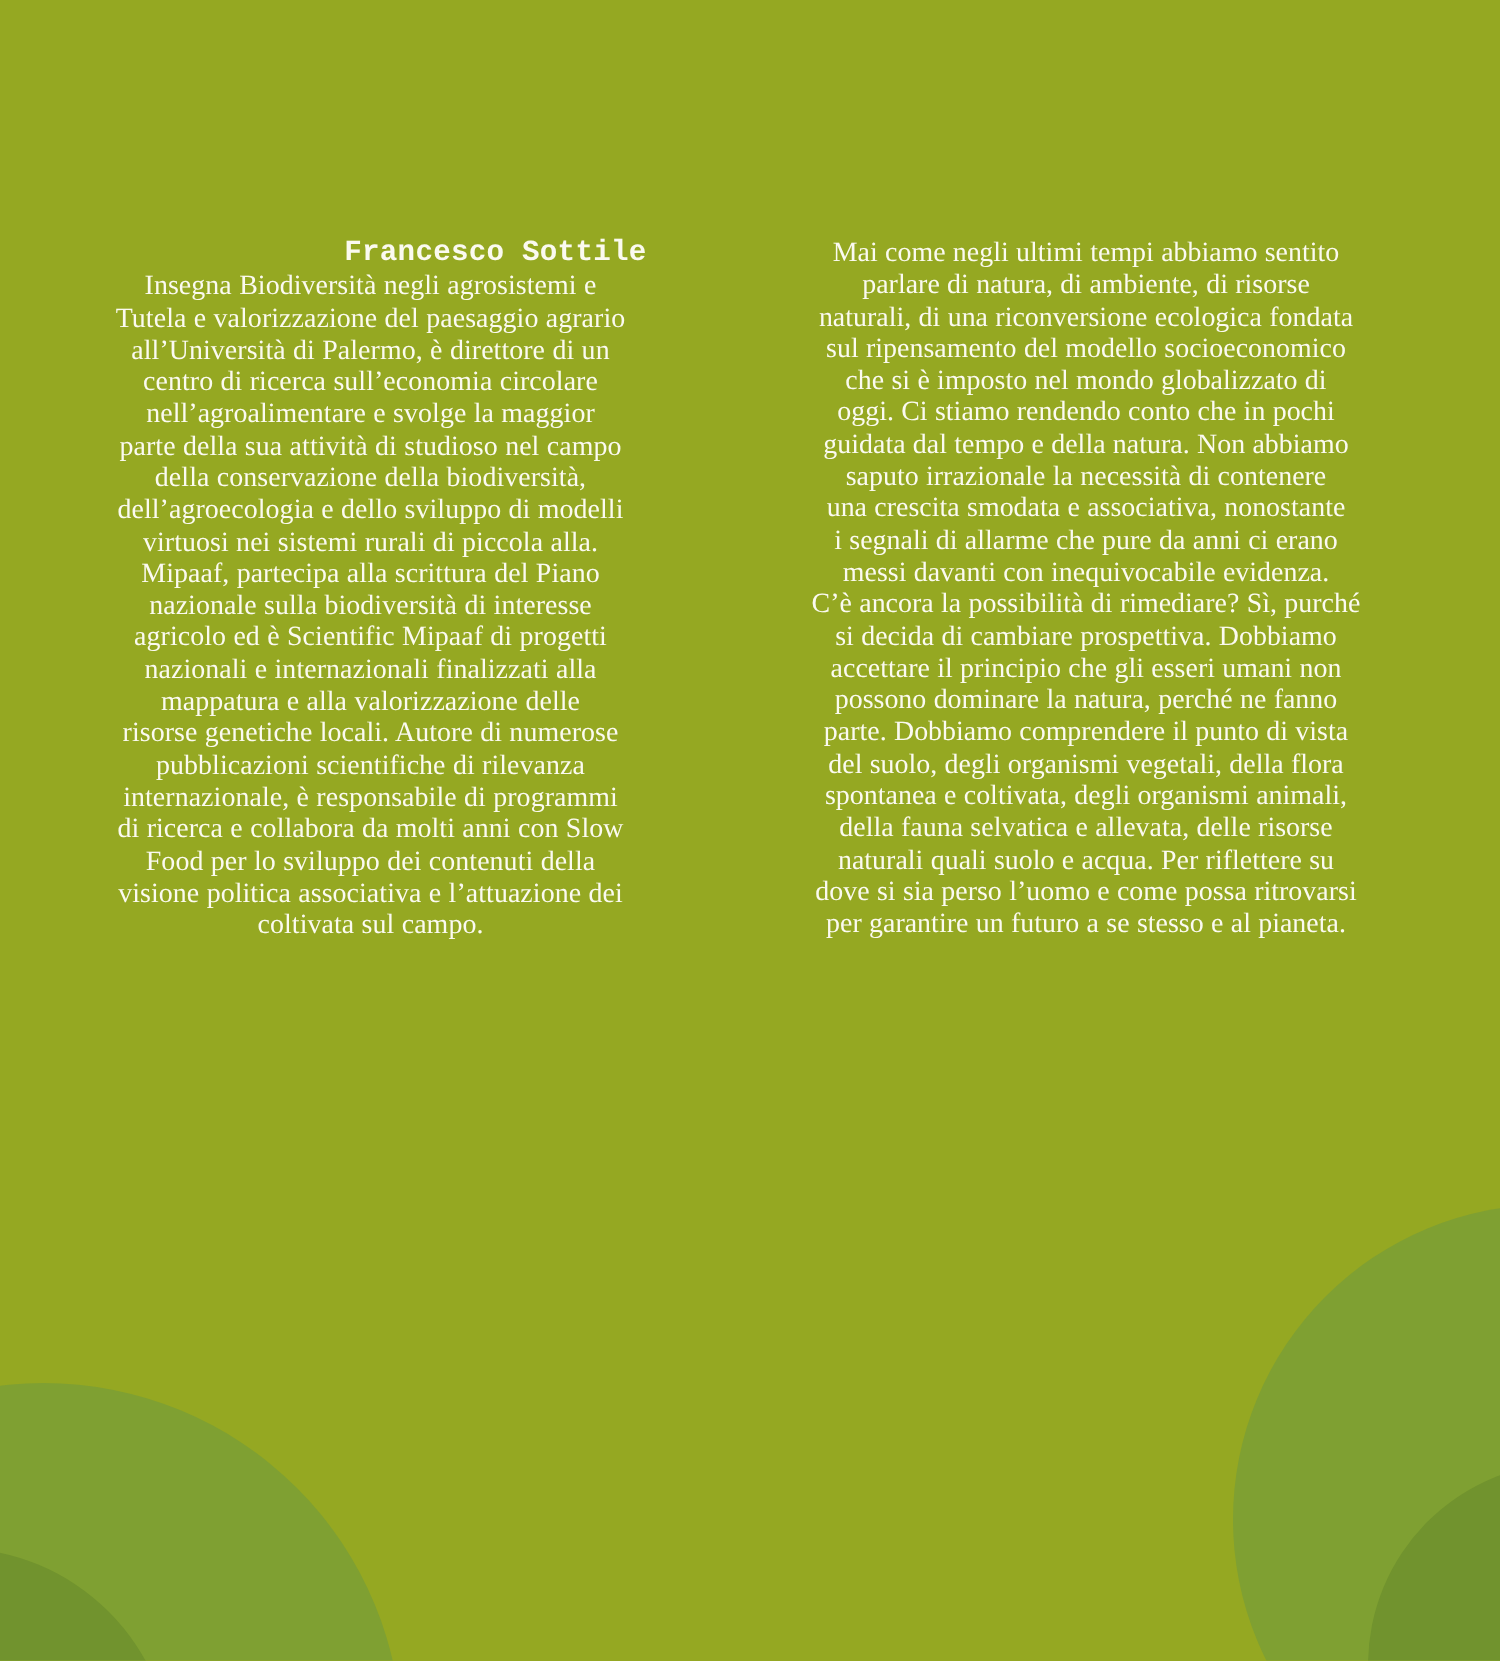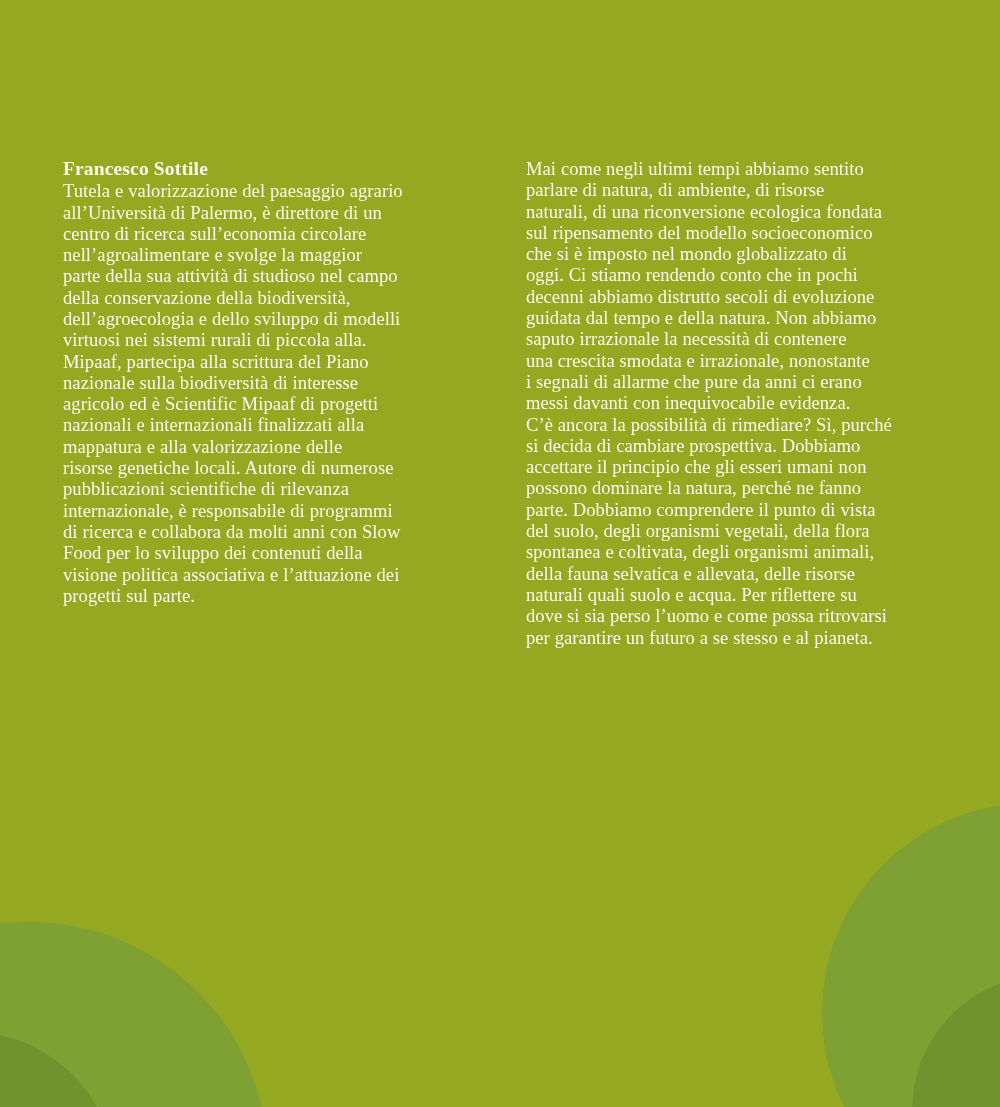--- a/index.html
+++ b/index.html
@@ -85,43 +85,45 @@
   .column-left {
     left: 63px;
     width: 368px;
   }
   .column-right {
     left: 526px;
     width: 396px;
   }
 
   .author-name {
-    font-family: Liberation Serif, serif;
+    font-family: Liberation Mono, monospace;
     font-weight: 700;
     font-size: 19.5px;
     line-height: 21.2px;
     letter-spacing: 0.15px;
     margin: 0 0 1px 0;
     color: #fbfaf0;
     white-space: nowrap;
+    text-align: right;
   }
 
   .body-text {
     margin: 0;
     font-size: 18.6px;
     line-height: 21.3px;
     color: #fbfaf0;
     font-weight: 400;
     letter-spacing: 0.05px;
     word-spacing: 0.2px;
   }
 
   .body-text .ln {
     display: block;
     white-space: nowrap;
+    text-align: center;
   }
 
   .column-right .body-text .ln {
     letter-spacing: 0.02px;
   }
 </style>
 </head>
 <body style="background: rgb(149, 168, 34);">
 
 <div class="page" style="background: rgb(149, 168, 34);">
@@ -131,55 +133,55 @@
     <div class="decor-circle circle-left-small" style="background: rgb(113, 147, 46);"></div>
     <div class="decor-circle circle-right-large" style="background: rgb(127, 160, 50);"></div>
     <div class="decor-circle circle-right-small" style="background: rgb(113, 147, 46);"></div>
   </div>
 
   <div class="content">
 
     <div class="column column-left" style="color: rgb(251, 250, 240);">
       <div class="author-name">Francesco Sottile</div>
       <div class="body-text" id="bio-lines">
+          <span class="ln">Insegna Biodiversità negli agrosistemi e</span>
           <span class="ln">Tutela e valorizzazione del paesaggio agrario</span>
           <span class="ln">all’Università di Palermo, è direttore di un</span>
           <span class="ln">centro di ricerca sull’economia circolare</span>
           <span class="ln">nell’agroalimentare e svolge la maggior</span>
           <span class="ln">parte della sua attività di studioso nel campo</span>
           <span class="ln">della conservazione della biodiversità,</span>
           <span class="ln">dell’agroecologia e dello sviluppo di modelli</span>
           <span class="ln">virtuosi nei sistemi rurali di piccola alla.</span>
           <span class="ln">Mipaaf, partecipa alla scrittura del Piano</span>
           <span class="ln">nazionale sulla biodiversità di interesse</span>
           <span class="ln">agricolo ed è Scientific Mipaaf di progetti</span>
           <span class="ln">nazionali e internazionali finalizzati alla</span>
           <span class="ln">mappatura e alla valorizzazione delle</span>
           <span class="ln">risorse genetiche locali. Autore di numerose</span>
           <span class="ln">pubblicazioni scientifiche di rilevanza</span>
           <span class="ln">internazionale, è responsabile di programmi</span>
           <span class="ln">di ricerca e collabora da molti anni con Slow</span>
           <span class="ln">Food per lo sviluppo dei contenuti della</span>
           <span class="ln">visione politica associativa e l’attuazione dei</span>
-          <span class="ln">progetti sul parte.</span>
+          <span class="ln">coltivata sul campo.</span>
         </div>
     </div>
 
     <div class="column column-right" style="color: rgb(251, 250, 240);">
       <div class="body-text" id="essay-lines">
           <span class="ln">Mai come negli ultimi tempi abbiamo sentito</span>
           <span class="ln">parlare di natura, di ambiente, di risorse</span>
           <span class="ln">naturali, di una riconversione ecologica fondata</span>
           <span class="ln">sul ripensamento del modello socioeconomico</span>
           <span class="ln">che si è imposto nel mondo globalizzato di</span>
           <span class="ln">oggi. Ci stiamo rendendo conto che in pochi</span>
-          <span class="ln">decenni abbiamo distrutto secoli di evoluzione</span>
           <span class="ln">guidata dal tempo e della natura. Non abbiamo</span>
           <span class="ln">saputo irrazionale la necessità di contenere</span>
-          <span class="ln">una crescita smodata e irrazionale, nonostante</span>
+          <span class="ln">una crescita smodata e associativa, nonostante</span>
           <span class="ln">i segnali di allarme che pure da anni ci erano</span>
           <span class="ln">messi davanti con inequivocabile evidenza.</span>
           <span class="ln">C’è ancora la possibilità di rimediare? Sì, purché</span>
           <span class="ln">si decida di cambiare prospettiva. Dobbiamo</span>
           <span class="ln">accettare il principio che gli esseri umani non</span>
           <span class="ln">possono dominare la natura, perché ne fanno</span>
           <span class="ln">parte. Dobbiamo comprendere il punto di vista</span>
           <span class="ln">del suolo, degli organismi vegetali, della flora</span>
           <span class="ln">spontanea e coltivata, degli organismi animali,</span>
           <span class="ln">della fauna selvatica e allevata, delle risorse</span>

